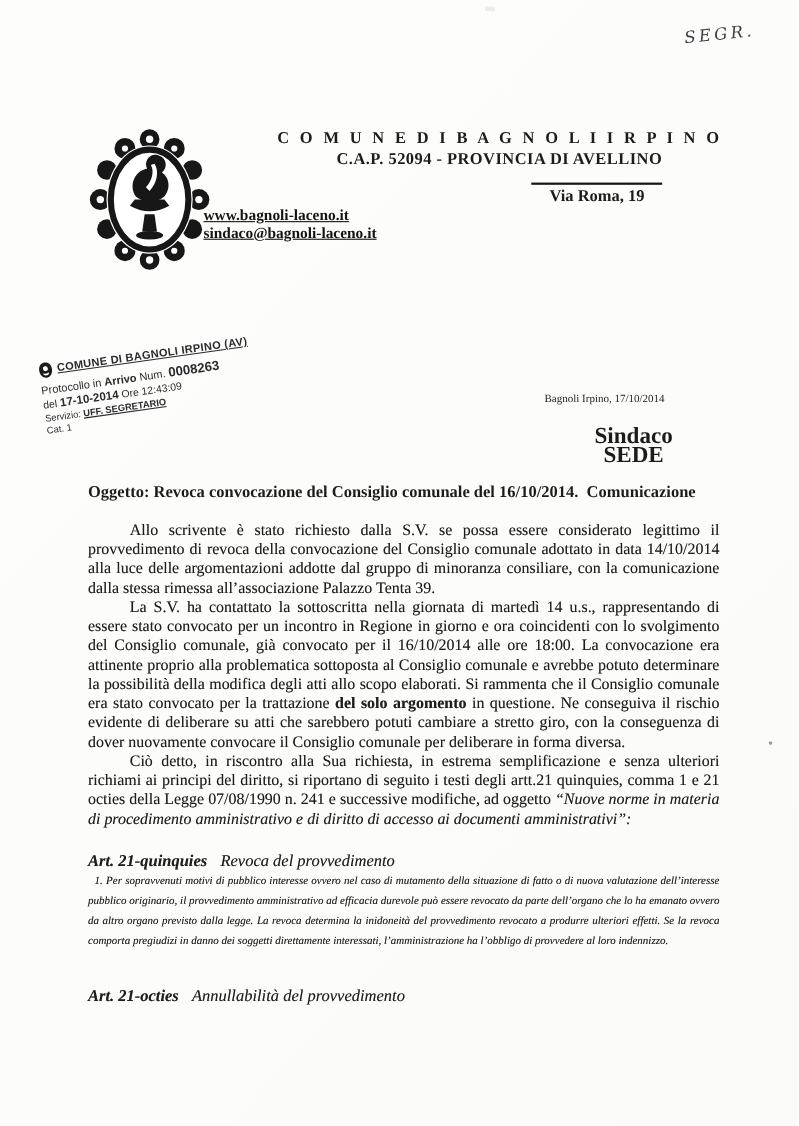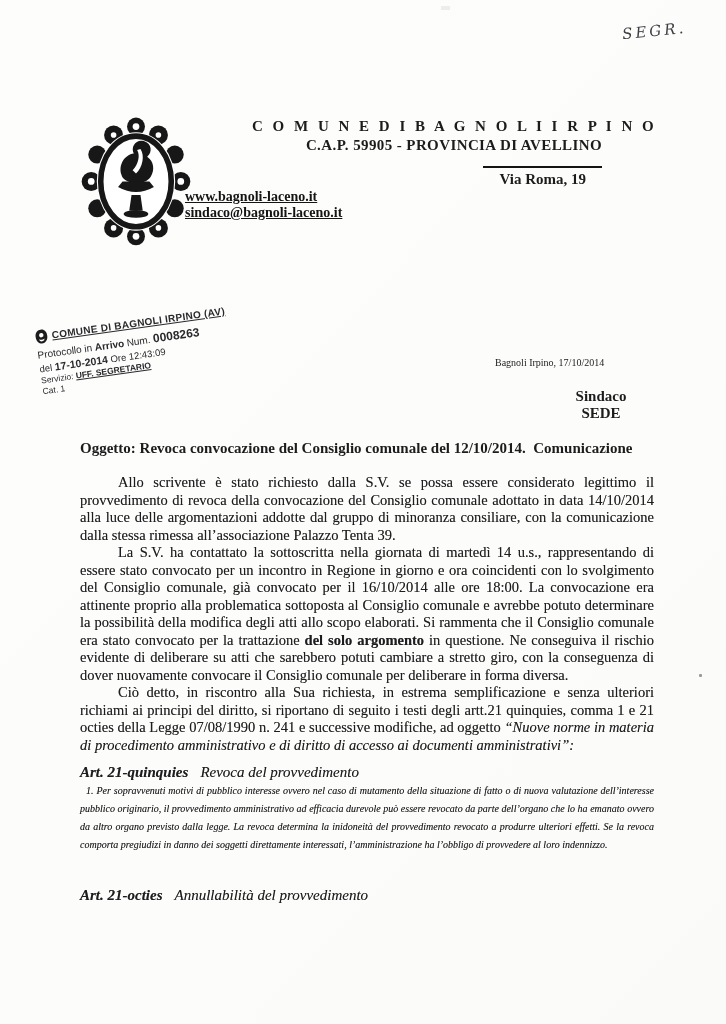--- a/index.html
+++ b/index.html
@@ -43,33 +43,33 @@
   .stamp-row2{margin-top:3px;font-size:10px;white-space:nowrap;}
   .stamp-row2 .b{font-weight:bold;}
   .stamp-row2 .num{font-weight:bold;font-size:12px;}
   .stamp-row3{margin-top:1px;font-size:9.5px;white-space:nowrap;}
   .stamp-row3 .b{font-weight:bold;font-size:10.5px;}
   .stamp-row4{margin-top:1px;font-size:8.5px;white-space:nowrap;}
   .stamp-row4 .office{font-weight:bold;text-decoration:underline;}
   .stamp-row5{margin-top:1px;font-size:8.5px;}
   
   .dateline{position:absolute;left:495px;top:357px;font-size:10px;white-space:nowrap;}
-  .recipient{position:absolute;left:553px;top:388px;width:96px;text-align:center;
-             font-weight:bold;font-size:15px;line-height:17px;}
+  .recipient{position:absolute;left:528px;top:388px;width:96px;text-align:center;
+             font-weight:bold;font-size:21px;line-height:17px;}
   
   .subject{position:absolute;left:80px;top:440px;width:580px;
            font-weight:bold;font-size:15px;white-space:pre-wrap;}
   
   .bodytext{
     position:absolute;left:80px;top:474px;width:574px;
     font-size:14.5px;line-height:17.5px;text-align:justify;
     color:#1d1d1f;text-shadow:0 0 .3px rgba(20,20,20,.45);
   }
   .bodytext p{margin:0;text-indent:38px;}
-  .art{margin-top:9px;font-size:15px;line-height:18px;}
+  .art{margin-top:20px;font-size:15px;line-height:18px;}
   .art-title{font-weight:bold;font-style:italic;}
   .art-sub{font-style:italic;margin-left:12px;}
   .art-text{margin:1px 0 0 0 !important;text-indent:6px !important;
             font-style:italic;font-size:10px;line-height:18.1px;}
   .art2{margin-top:32px;}
   
   .speck1{position:absolute;left:699px;top:674px;width:3px;height:3px;background:#9a9a9a;border-radius:1px;}
   .speck2{position:absolute;left:441px;top:6px;width:9px;height:4px;background:#ededeb;}
 </style>
 </head>
@@ -110,21 +110,21 @@
       <path d="M37,51 C34,42 40,33 48,32 C45,26 50,19 57,21 C64,23 65,31 60,35 C66,39 67,47 63,53 C59,59 48,60 43,57 C39,55 38,54 37,51 Z"></path>
       <path d="M54,28 C58,34 56,44 50,50 L47,47 C52,42 54,34 51,29 Z" fill="#fff"></path>
       <path d="M34,62 Q50,71 66,62 L62,57 L38,57 Z"></path>
       <path d="M46,69 L54,69 L56,83 L44,83 Z"></path>
       <ellipse cx="50" cy="86" rx="11" ry="3.5"></ellipse>
     </g>
   </svg>
 
   <div class="lh-center">
     <div class="lh-title">C O M U N E  D I  B A G N O L I  I R P I N O</div>
-    <div class="lh-cap">C.A.P. 59905 - PROVINCIA DI AVELLINO</div>
+    <div class="lh-cap">C.A.P. 52094 - PROVINCIA DI AVELLINO</div>
     <div class="lh-address-wrap">
       <span class="lh-address">Via Roma, 19</span>
     </div>
   </div>
 
   <div class="lh-links">
     <div class="lh-link">www.bagnoli-laceno.it</div>
     <div class="lh-link">sindaco@bagnoli-laceno.it</div>
   </div>
 
@@ -142,21 +142,21 @@
     <div class="stamp-row4"><span>Servizio: </span><span class="office">UFF. SEGRETARIO</span></div>
     <div class="stamp-row5">Cat. 1</div>
   </div>
 
   <div class="dateline">Bagnoli Irpino, 17/10/2014</div>
   <div class="recipient">
     <div>Sindaco</div>
     <div>SEDE</div>
   </div>
 
-  <div class="subject">Oggetto: Revoca convocazione del Consiglio comunale del 12/10/2014.  Comunicazione</div>
+  <div class="subject">Oggetto: Revoca convocazione del Consiglio comunale del 16/10/2014.  Comunicazione</div>
 
   <div class="bodytext">
     <p>Allo scrivente è stato richiesto dalla S.V. se possa essere considerato legittimo il provvedimento di revoca della convocazione del Consiglio comunale adottato in data 14/10/2014 alla luce delle argomentazioni addotte dal gruppo di minoranza consiliare, con la comunicazione dalla stessa rimessa all’associazione Palazzo Tenta 39.</p>
     <p><span>La S.V. ha contattato la sottoscritta nella giornata di martedì 14 u.s., rappresentando di essere stato convocato per un incontro in Regione in giorno e ora coincidenti con lo svolgimento del Consiglio comunale, già convocato per il 16/10/2014 alle ore 18:00. La convocazione era attinente proprio alla problematica sottoposta al Consiglio comunale e avrebbe potuto determinare la possibilità della modifica degli atti allo scopo elaborati. Si rammenta che il Consiglio comunale era stato convocato per la trattazione </span><b>del solo argomento</b><span> in questione. Ne conseguiva il rischio evidente di deliberare su atti che sarebbero potuti cambiare a stretto giro, con la conseguenza di dover nuovamente convocare il Consiglio comunale per deliberare in forma diversa.</span></p>
     <p><span>Ciò detto, in riscontro alla Sua richiesta, in estrema semplificazione e senza ulteriori richiami ai principi del diritto, si riportano di seguito i testi degli artt.21 quinquies, comma 1 e 21 octies della Legge 07/08/1990 n. 241 e successive modifiche, ad oggetto </span><i>“Nuove norme in materia di procedimento amministrativo e di diritto di accesso ai documenti amministrativi”:</i></p>
 
     <div class="art">
       <span class="art-title">Art. 21-quinquies</span><span class="art-sub">Revoca del provvedimento</span>
     </div>
     <p class="art-text">1.  Per sopravvenuti motivi di pubblico interesse ovvero nel caso di mutamento della situazione di fatto o di nuova valutazione dell’interesse pubblico originario, il provvedimento amministrativo ad efficacia durevole può essere revocato da parte dell’organo che lo ha emanato ovvero da altro organo previsto dalla legge. La revoca determina la inidoneità del provvedimento revocato a produrre ulteriori effetti. Se la revoca comporta pregiudizi in danno dei soggetti direttamente interessati, l’amministrazione ha l’obbligo di provvedere al loro indennizzo.</p>

